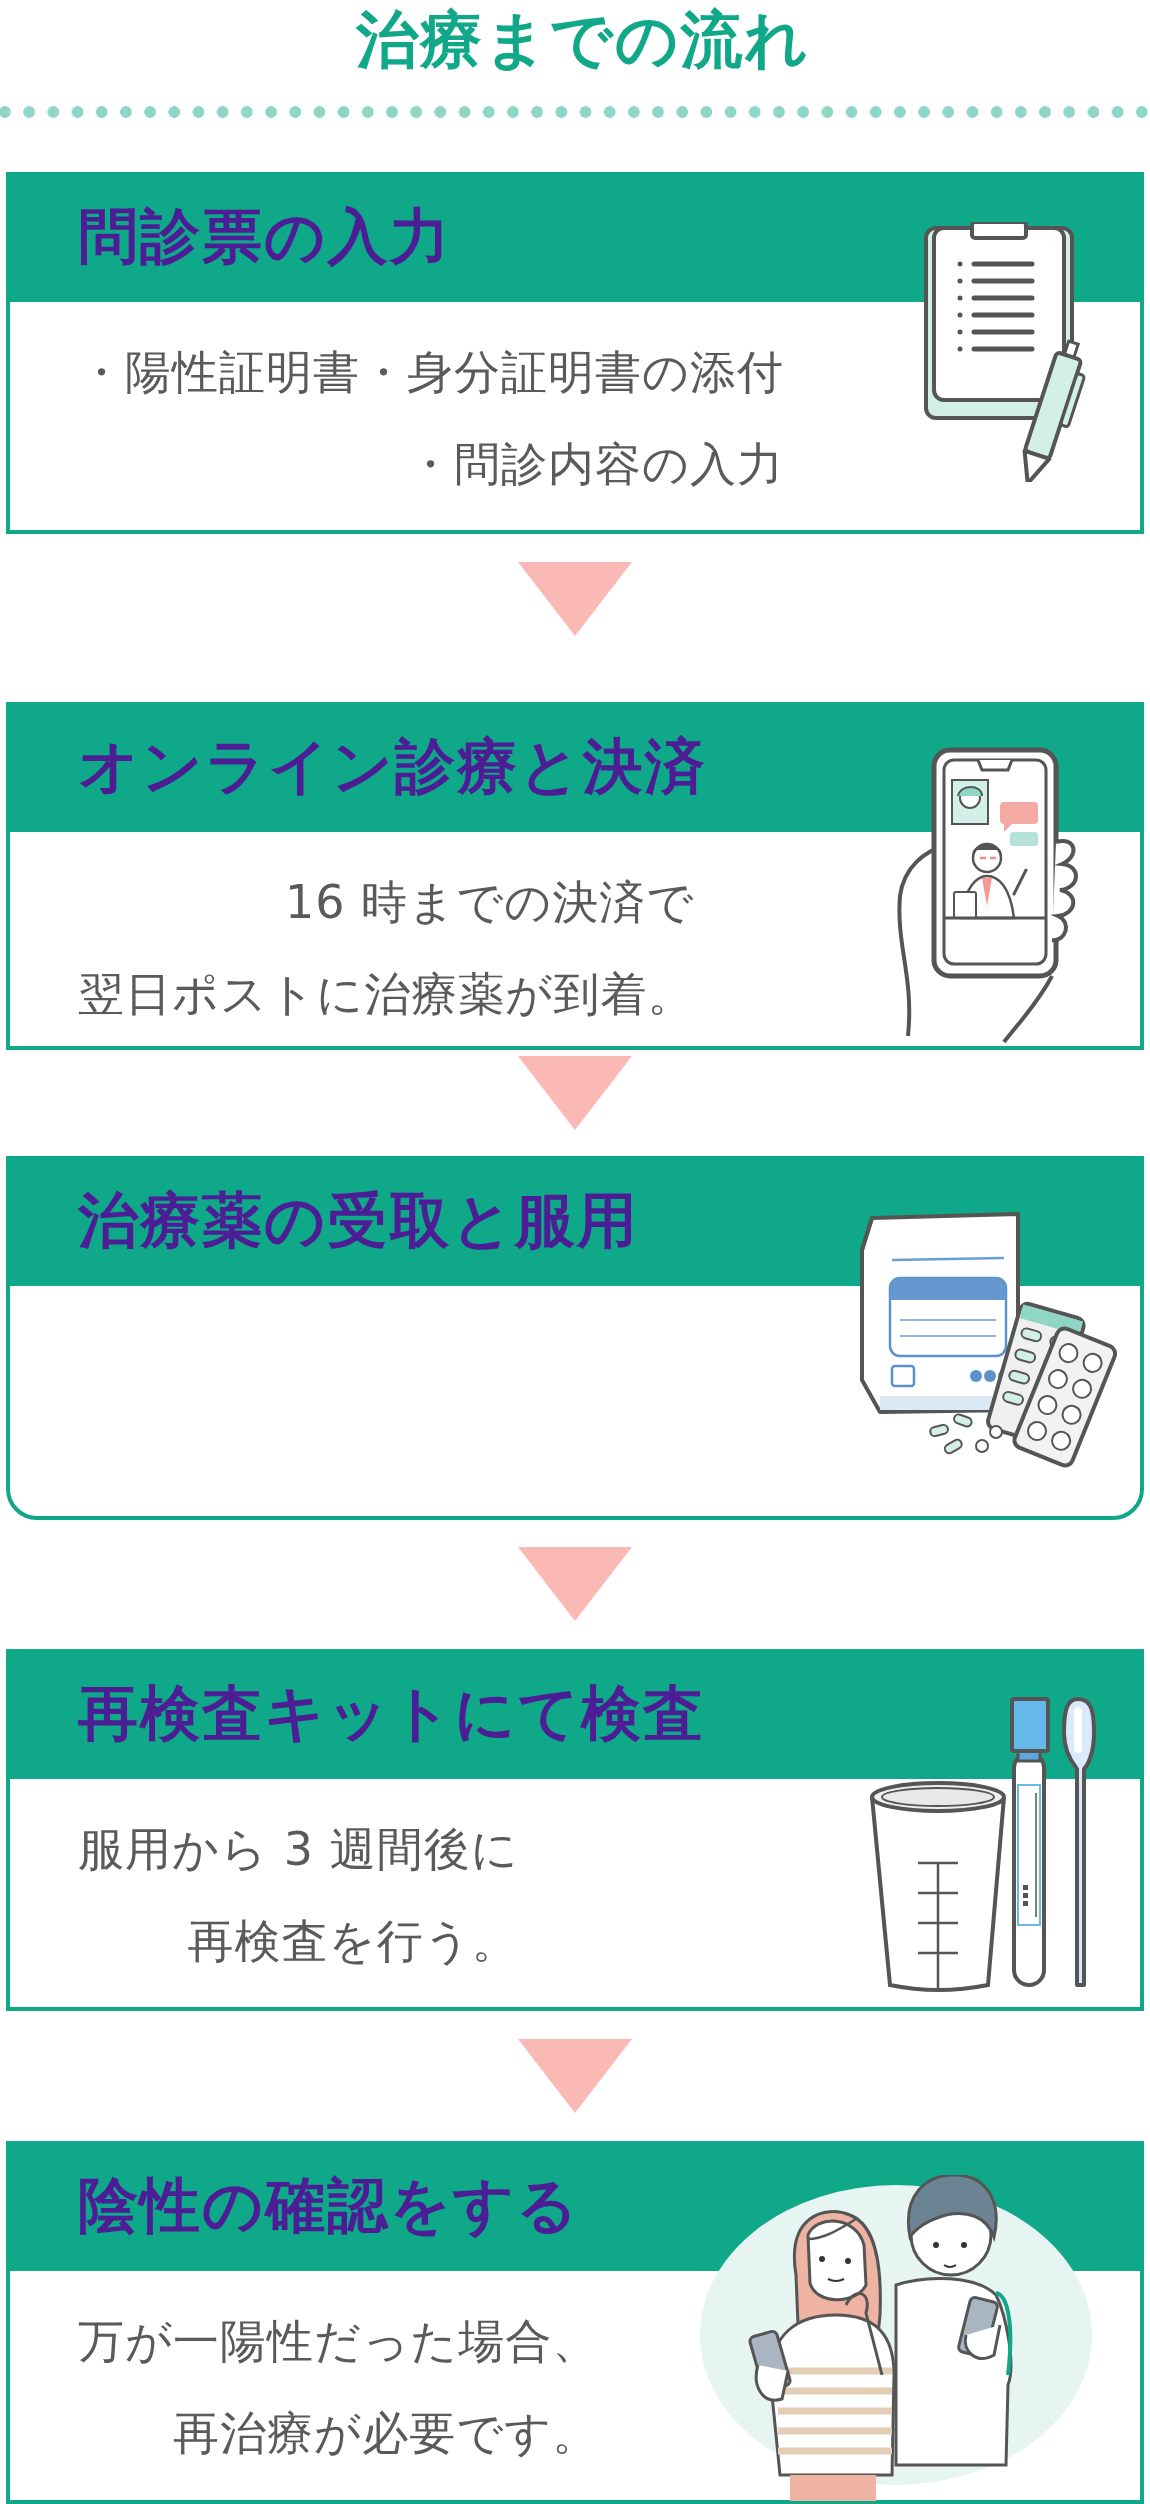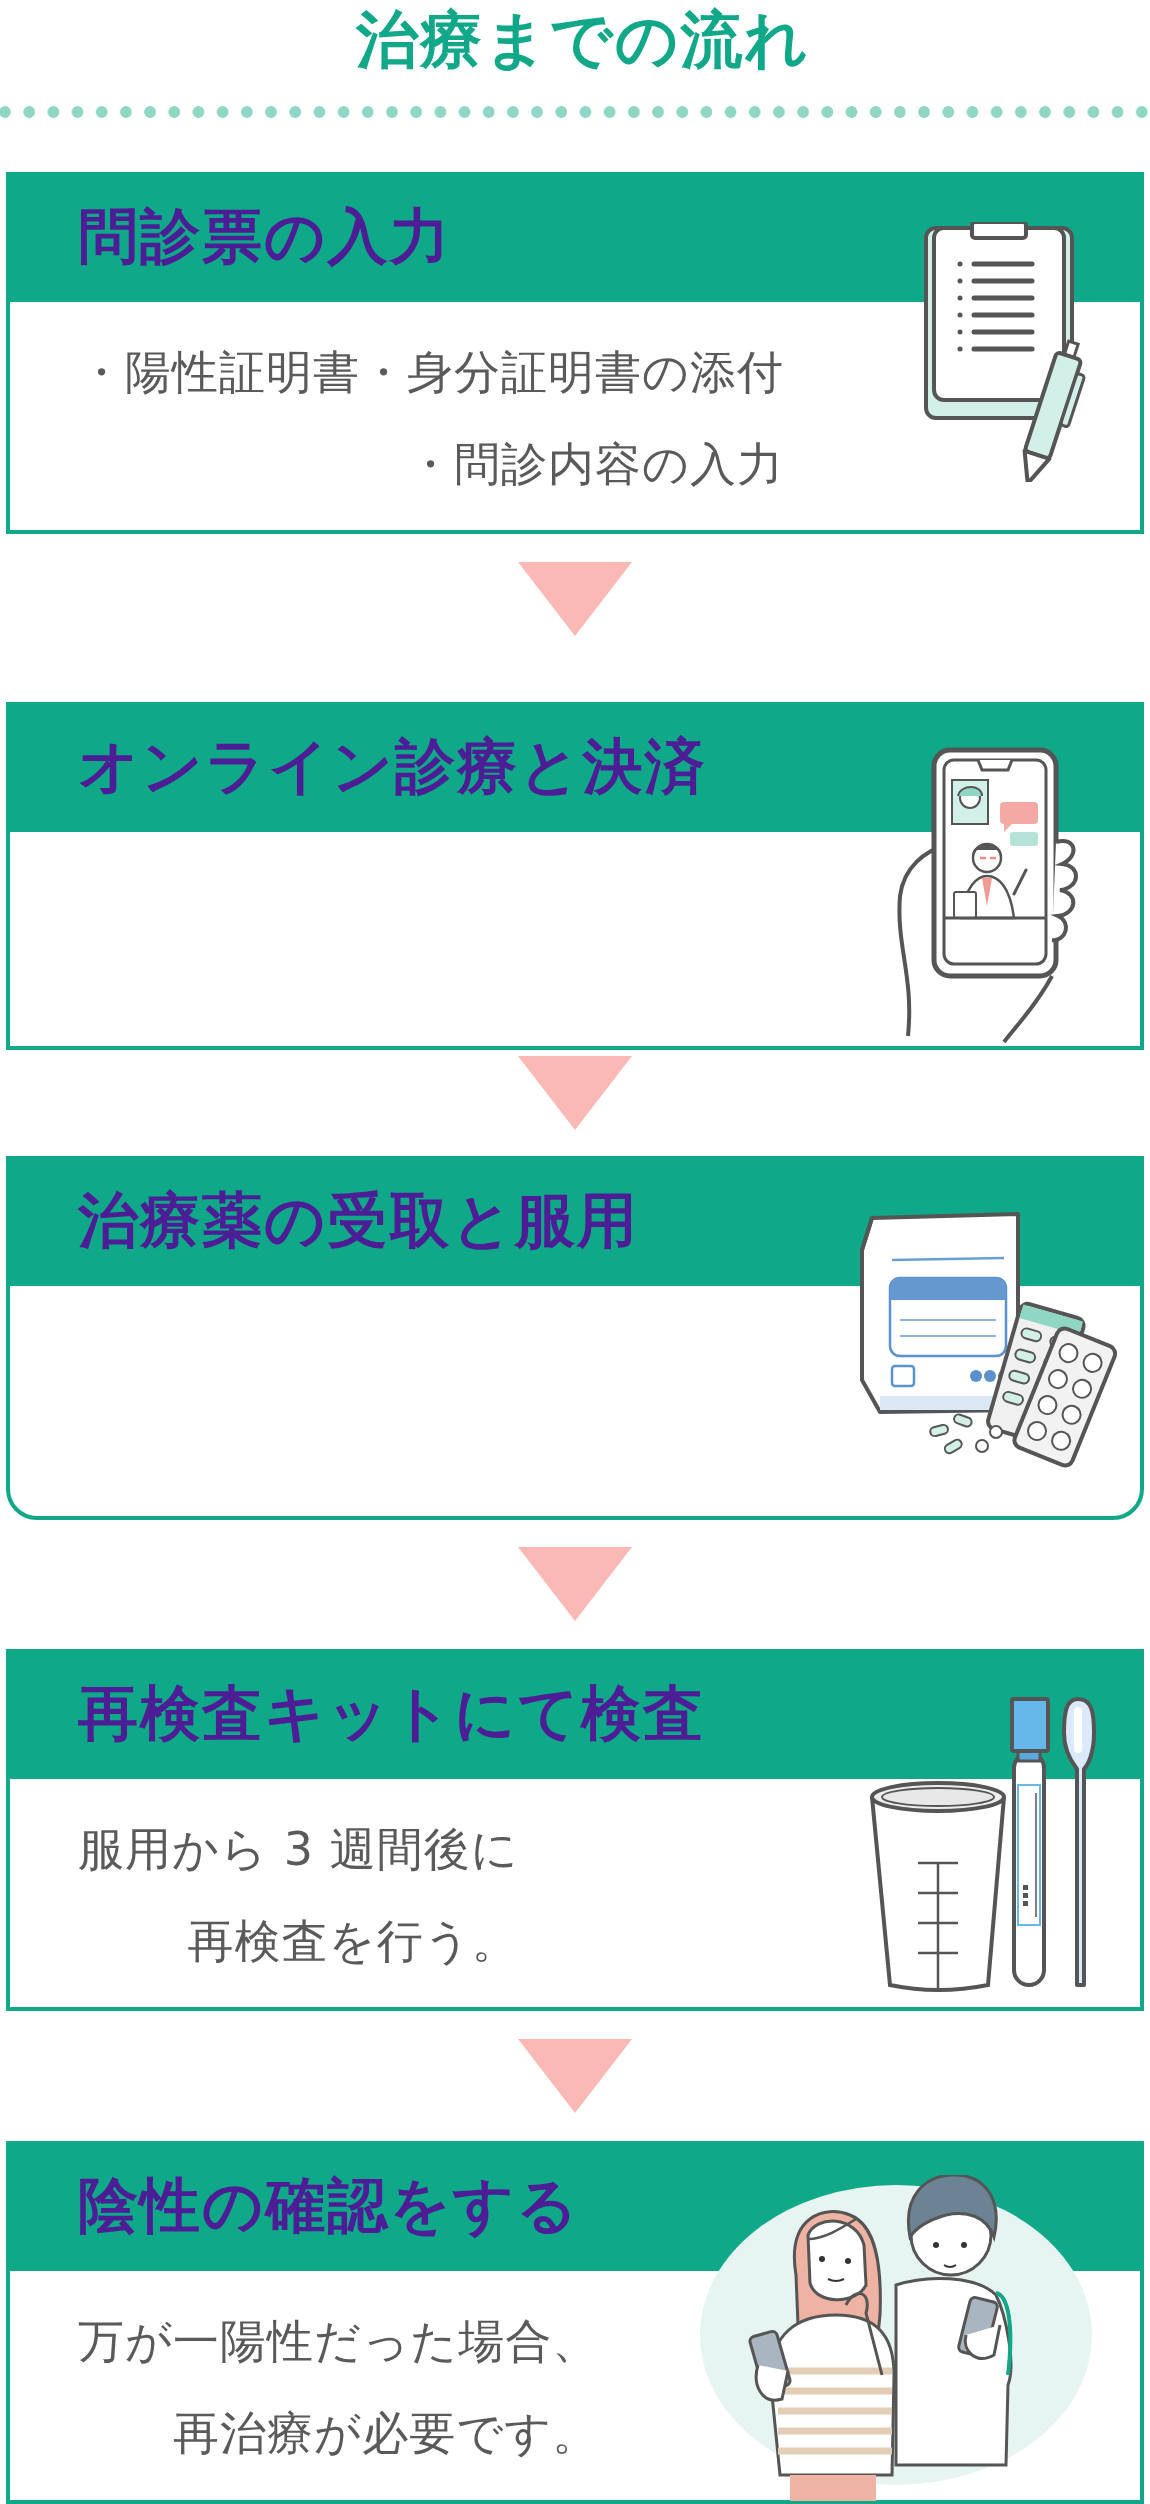--- a/index.html
+++ b/index.html
@@ -85,20 +85,24 @@
       <path d="M-12 110 L1 140 L14 110 Z" fill="#fff" stroke="#555" stroke-width="4" stroke-linejoin="round"></path>
     </g>
   </svg>
 </section>
 
 <div class="arrow" style="top:562px;"></div>
 
 <section class="card" style="top:664px;height:348px;margin-top:38px;">
   <div class="card-header">
     <div class="card-title">オンライン診療と決済</div>
+  </div>
+  <div class="card-body" style="top:150px;">
+    <span class="line">16 時までの決済で</span>
+    <span class="line">翌日ポストに治療薬が到着。</span>
   </div>
   <svg class="illus" style="left:876px;top:40px;" width="200" height="300" viewBox="0 0 200 300">
     <path d="M22 290 C28 230 10 200 14 150 C18 120 40 105 58 100" fill="none" stroke="#555" stroke-width="4"></path>
     <rect x="48" y="4" width="122" height="226" rx="16" fill="#fff" stroke="#555" stroke-width="5"></rect>
     <rect x="58" y="14" width="102" height="204" rx="10" fill="#fff" stroke="#555" stroke-width="3"></rect>
     <path d="M92 14 L96 24 L122 24 L126 14" fill="#fff" stroke="#555" stroke-width="3"></path>
     <rect x="66" y="34" width="36" height="44" fill="#d2efe8" stroke="#555" stroke-width="2"></rect>
     <circle cx="84" cy="52" r="10" fill="#fff" stroke="#555" stroke-width="2"></circle>
     <path d="M72 50 C74 38 96 38 96 50" fill="#8fd6c5" stroke="#555" stroke-width="2"></path>
     <rect x="114" y="56" width="38" height="22" rx="4" fill="#f4a9a5"></rect>

